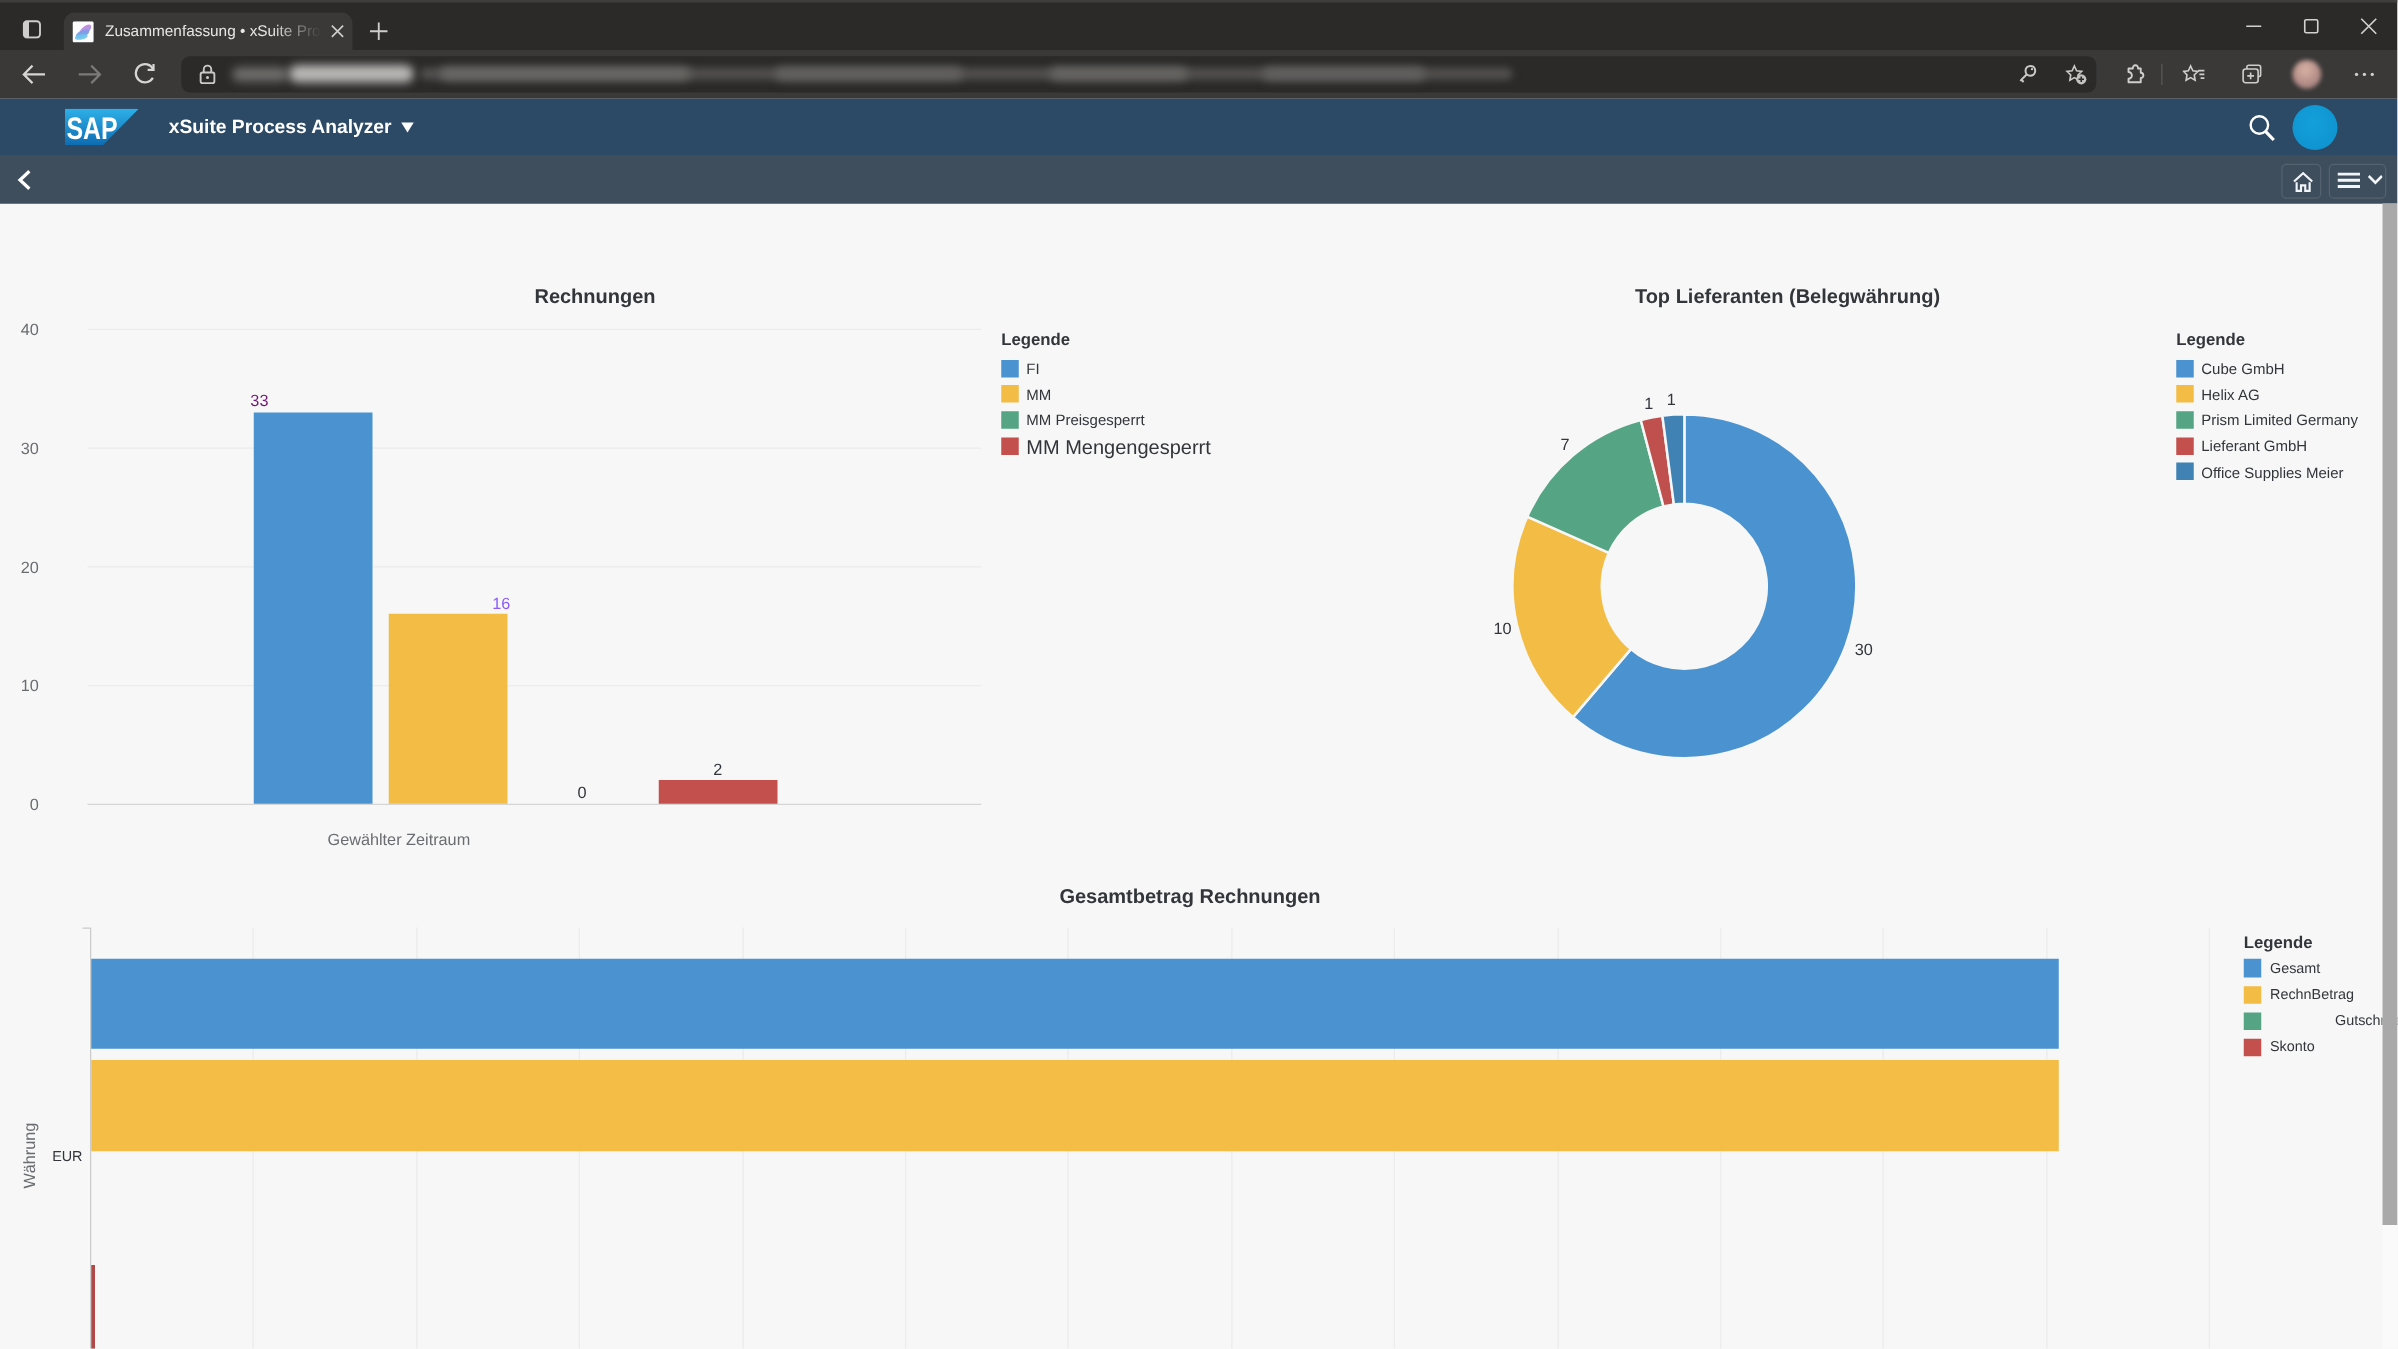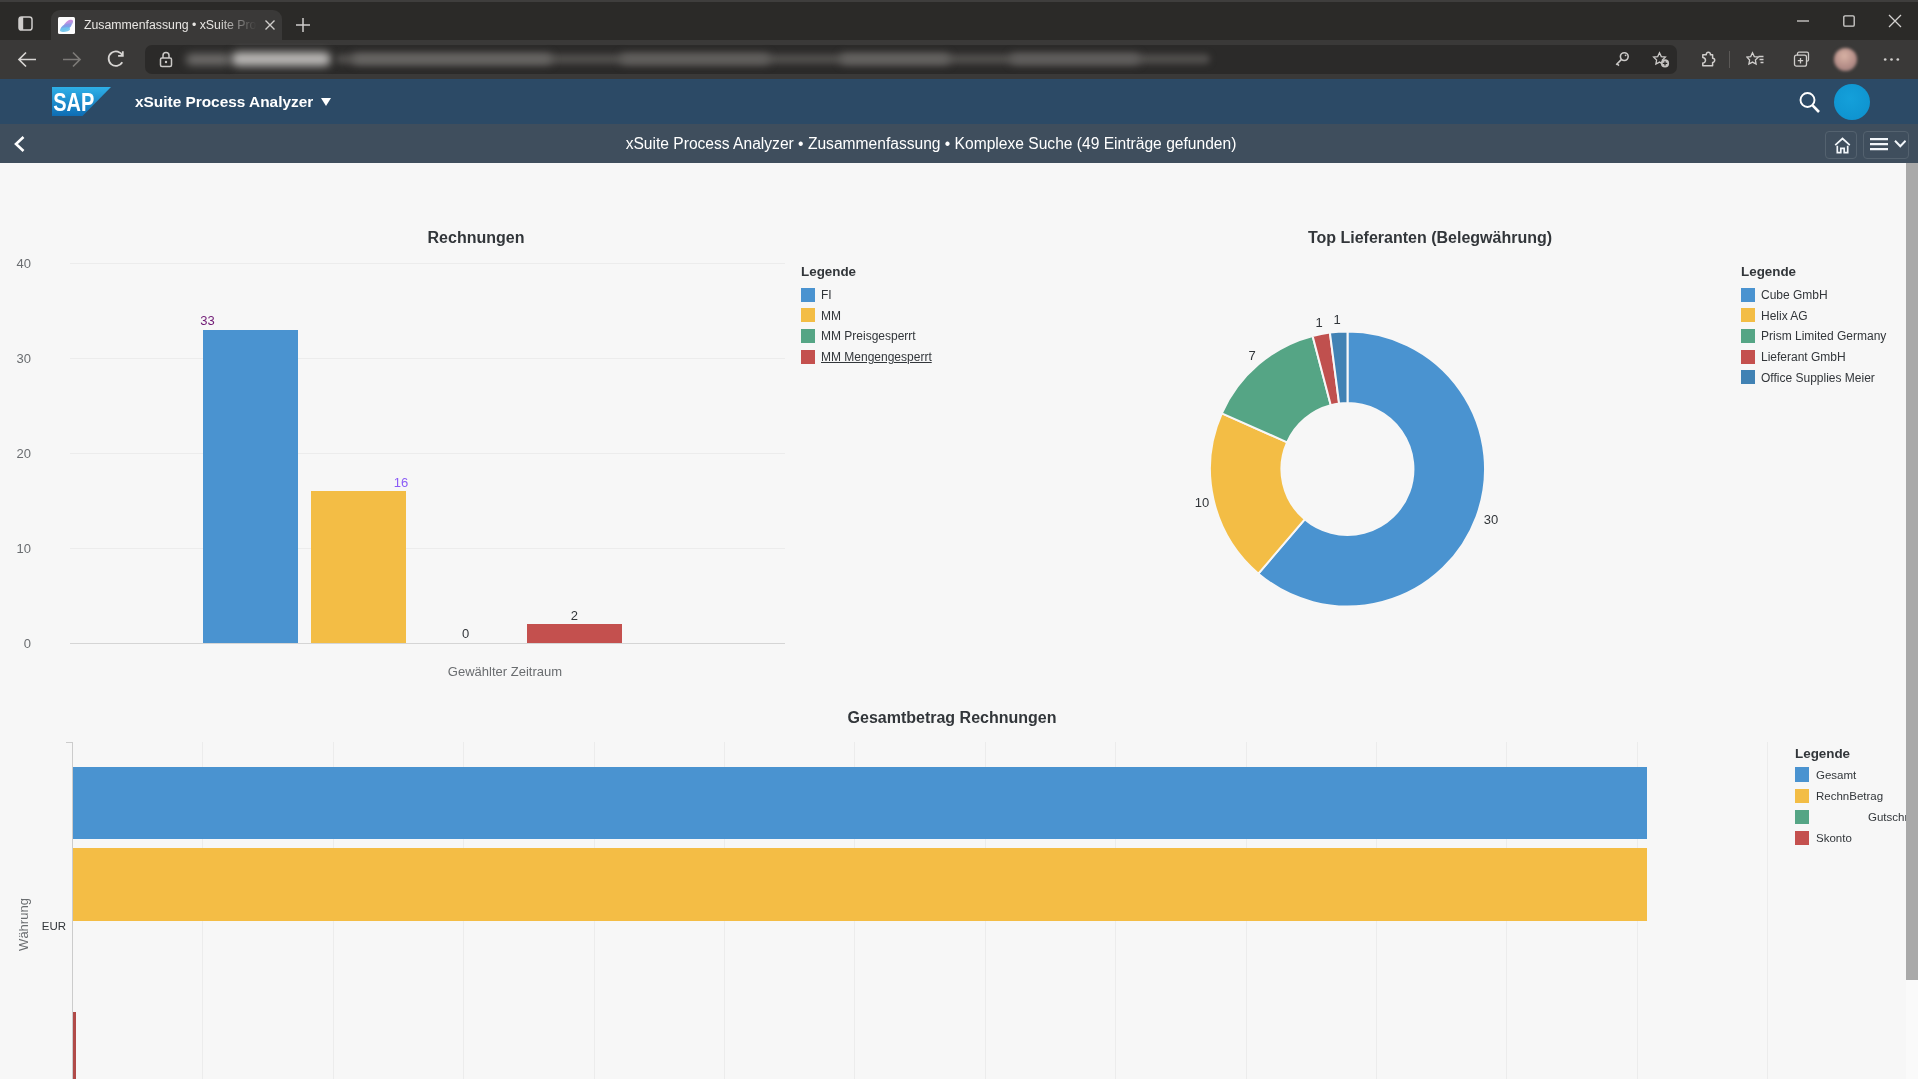--- a/index.html
+++ b/index.html
@@ -134,21 +134,20 @@
   <svg class="abs" style="left:1796.5px;top:90px" width="26" height="26" viewBox="0 0 26 26">
     <circle cx="10.5" cy="10" r="7" fill="none" stroke="#fff" stroke-width="1.9"></circle>
     <line x1="15.6" y1="15.3" x2="22" y2="22" stroke="#fff" stroke-width="2.6"></line>
   </svg>
   <div class="abs" style="left:1833.5px;top:83.5px;width:36.5px;height:36.5px;border-radius:50%;background:radial-gradient(circle at 45% 40%, #14a0da, #0d90cd);"></div>
 
   <div class="abs" style="left:0;top:124px;width:1918px;height:39px;background:#3f4e5d;"></div>
   <svg class="abs" style="left:13px;top:135px" width="13" height="18" viewBox="0 0 13 18">
     <path d="M10.5 2 L3 9 L10.5 16" fill="none" stroke="#fff" stroke-width="2.6"></path>
   </svg>
-  <div class="abs" style="left:0;top:124px;width:1862px;height:39px;line-height:39px;text-align:center;color:#fff;font-size:15.6px;">xSuite Process Analyzer • Zusammenfassung • Komplexe Suche (49 Einträge gefunden)</div>
   <div class="abs" style="left:1825px;top:130.5px;width:32px;height:28px;border:1px solid #54626f;border-radius:4px;"></div>
   <svg class="abs" style="left:1833.5px;top:136.5px" width="17" height="17" viewBox="0 0 17 17">
     <path d="M1.2 8.2 L8.5 1.5 L15.8 8.2" fill="none" stroke="#f2f6fa" stroke-width="1.7"></path>
     <path d="M3.3 8.7 V15.7 H6.8 v-4.4 h3.4 v4.4 h3.5 V8.7" fill="none" stroke="#f2f6fa" stroke-width="1.7"></path>
   </svg>
   <div class="abs" style="left:1862.5px;top:130.5px;width:46.5px;height:28px;border:1px solid #54626f;border-radius:4px;"></div>
   <svg class="abs" style="left:1870px;top:138px" width="36" height="13" viewBox="0 0 36 13">
     <path d="M0 1.2 h18 M0 6.2 h18 M0 11.2 h18" stroke="#f2f6fa" stroke-width="2.3"></path>
     <path d="M25 2.8 L30.3 8.2 L35.6 2.8" fill="none" stroke="#f2f6fa" stroke-width="2"></path>
   </svg>
@@ -165,31 +164,31 @@
   <div class="abs" style="left:0;top:446px;width:31px;text-align:right;font-size:13px;color:#6a6d70;">20</div>
   <div class="abs" style="left:0;top:541px;width:31px;text-align:right;font-size:13px;color:#6a6d70;">10</div>
   <div class="abs" style="left:0;top:636px;width:31px;text-align:right;font-size:13px;color:#6a6d70;">0</div>
   <div class="abs" style="left:203px;top:330px;width:94.6px;height:313px;background:#4a93d0;"></div>
   <div class="abs" style="left:310.7px;top:491.3px;width:94.9px;height:151.7px;background:#f3bd45;"></div>
   <div class="abs" style="left:526.8px;top:624.3px;width:94.9px;height:18.7px;background:#c4504e;"></div>
   <div class="abs" style="left:200.3px;top:313px;width:100px;text-align:left;font-size:13px;color:#701a75;">33</div>
   <div class="abs" style="left:308.2px;top:474.5px;width:100px;text-align:right;font-size:13px;color:#8b5cf6;">16</div>
   <div class="abs" style="left:415.7px;top:626px;width:100px;text-align:center;font-size:13px;color:#32363a;">0</div>
   <div class="abs" style="left:524.3px;top:607.5px;width:100px;text-align:center;font-size:13px;color:#32363a;">2</div>
-  <div class="abs" style="left:262px;top:664px;width:300px;text-align:right;font-size:13px;color:#6a6d70;">Gewählter Zeitraum</div>
+  <div class="abs" style="left:262px;top:664px;width:300px;text-align:left;font-size:13px;color:#6a6d70;">Gewählter Zeitraum</div>
 
   <div class="abs" style="left:801px;top:264px;font-size:13.4px;font-weight:bold;color:#32363a;">Legende</div>
   <div class="abs" style="left:801px;top:287.6px;width:14px;height:14px;background:#4a93d0;"></div>
   <div class="abs" style="left:821px;top:288px;font-size:12px;color:#32363a;">FI</div>
   <div class="abs" style="left:801px;top:308.3px;width:14px;height:14px;background:#f3bd45;"></div>
   <div class="abs" style="left:821px;top:308.7px;font-size:12px;color:#32363a;">MM</div>
   <div class="abs" style="left:801px;top:329px;width:14px;height:14px;background:#55a585;"></div>
   <div class="abs" style="left:821px;top:329.4px;font-size:12px;color:#32363a;text-align:right;">MM Preisgesperrt</div>
   <div class="abs" style="left:801px;top:349.7px;width:14px;height:14px;background:#c4504e;"></div>
-  <div class="abs" style="left:821px;top:350.1px;font-size:12px;color:#32363a;text-decoration:underline;">MM Mengengesperrt</div>
+  <div class="abs" style="left:821px;top:350.1px;font-size:16px;color:#32363a;">MM Mengengesperrt</div>
 
   <div class="abs" style="left:1230px;top:229px;width:400px;text-align:center;font-size:16px;font-weight:bold;color:#32363a;">Top Lieferanten (Belegwährung)</div>
   <svg class="abs" style="left:1200px;top:321px" width="295" height="296" viewBox="1200 321 295 296">
     <path d="M1347.5 331.5 A137.5 137.5 0 1 1 1258.4 573.7 L1304.7 519.3 A66.0 66.0 0 1 0 1347.5 403.0 Z" fill="#4a93d0" stroke="#f7f7f7" stroke-width="2"></path>
     <path d="M1258.4 573.7 A137.5 137.5 0 0 1 1221.8 413.3 L1287.1 442.3 A66.0 66.0 0 0 0 1304.7 519.3 Z" fill="#f3bd45" stroke="#f7f7f7" stroke-width="2"></path>
     <path d="M1221.8 413.3 A137.5 137.5 0 0 1 1312.6 336.0 L1330.8 405.2 A66.0 66.0 0 0 0 1287.1 442.3 Z" fill="#55a585" stroke="#f7f7f7" stroke-width="2"></path>
     <path d="M1312.6 336.0 A137.5 137.5 0 0 1 1329.9 332.6 L1339.1 403.5 A66.0 66.0 0 0 0 1330.8 405.2 Z" fill="#c0504e" stroke="#f7f7f7" stroke-width="2"></path>
     <path d="M1329.9 332.6 A137.5 137.5 0 0 1 1347.5 331.5 L1347.5 403.0 A66.0 66.0 0 0 0 1339.1 403.5 Z" fill="#4182b4" stroke="#f7f7f7" stroke-width="2"></path>
   </svg>
   <div class="abs" style="left:1466px;top:512px;width:50px;text-align:center;font-size:13px;color:#32363a;">30</div>

